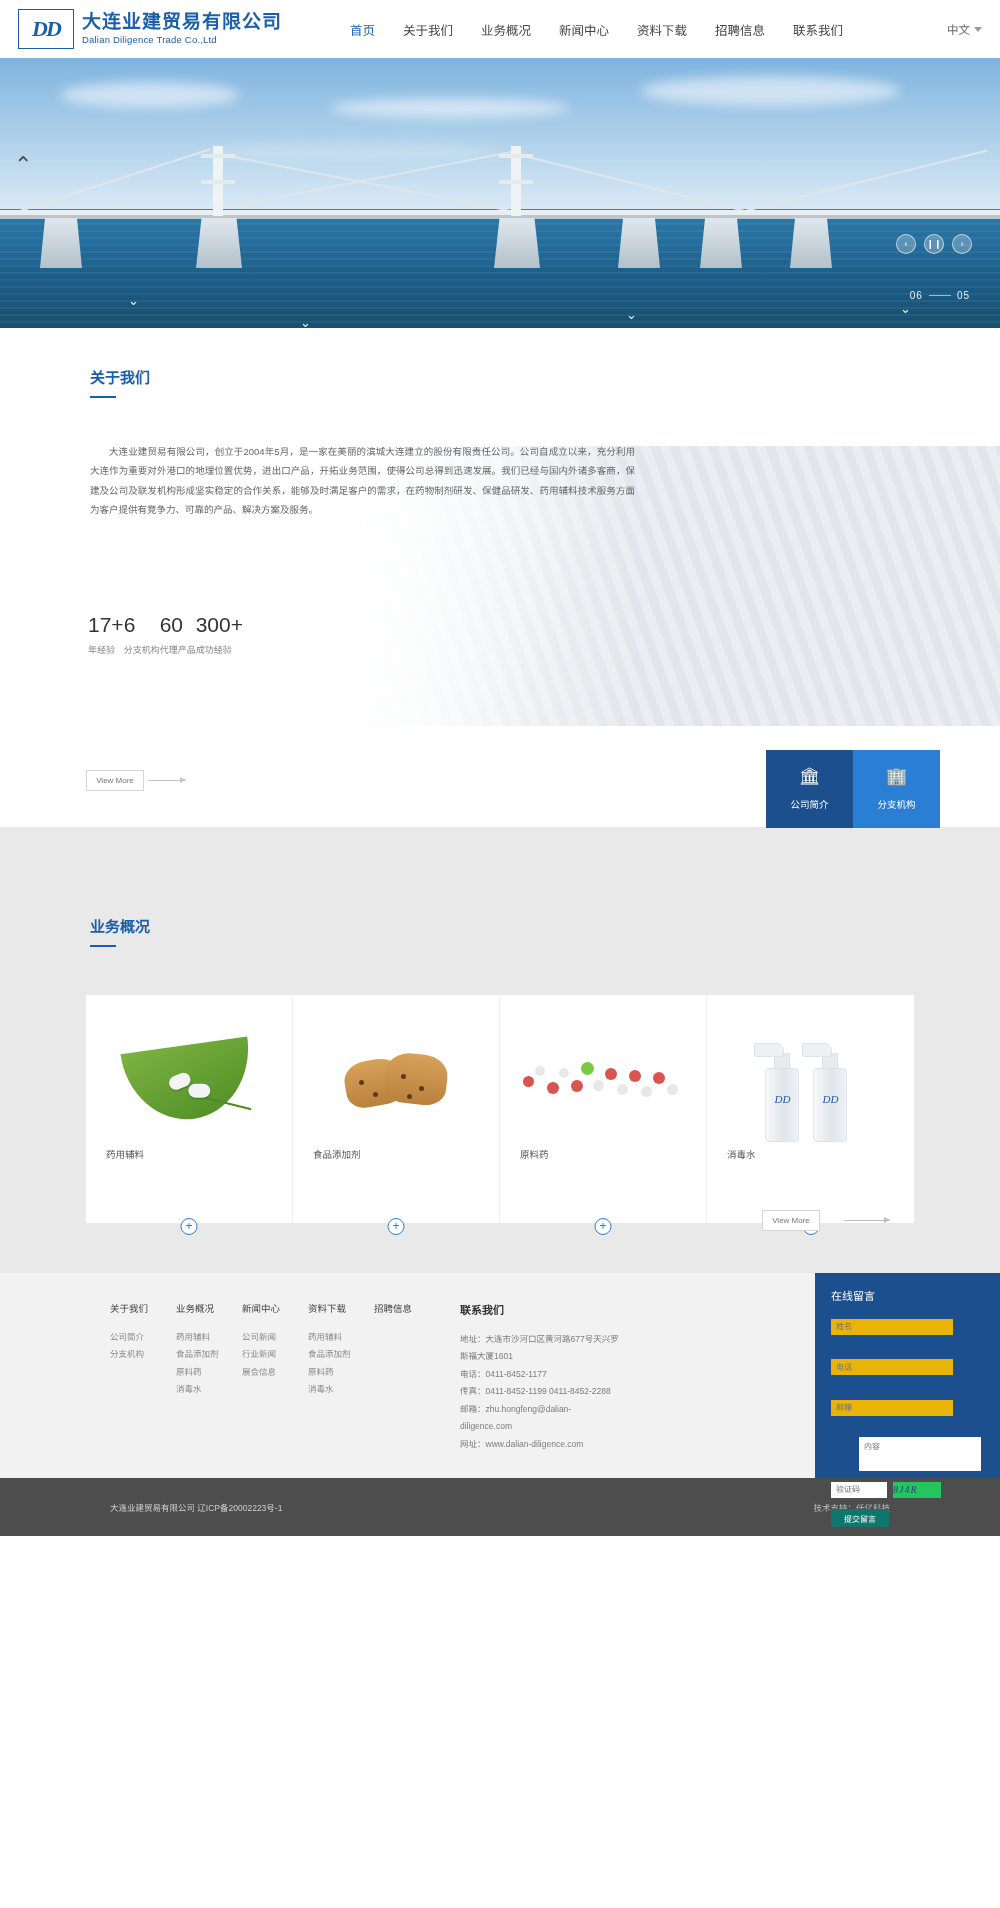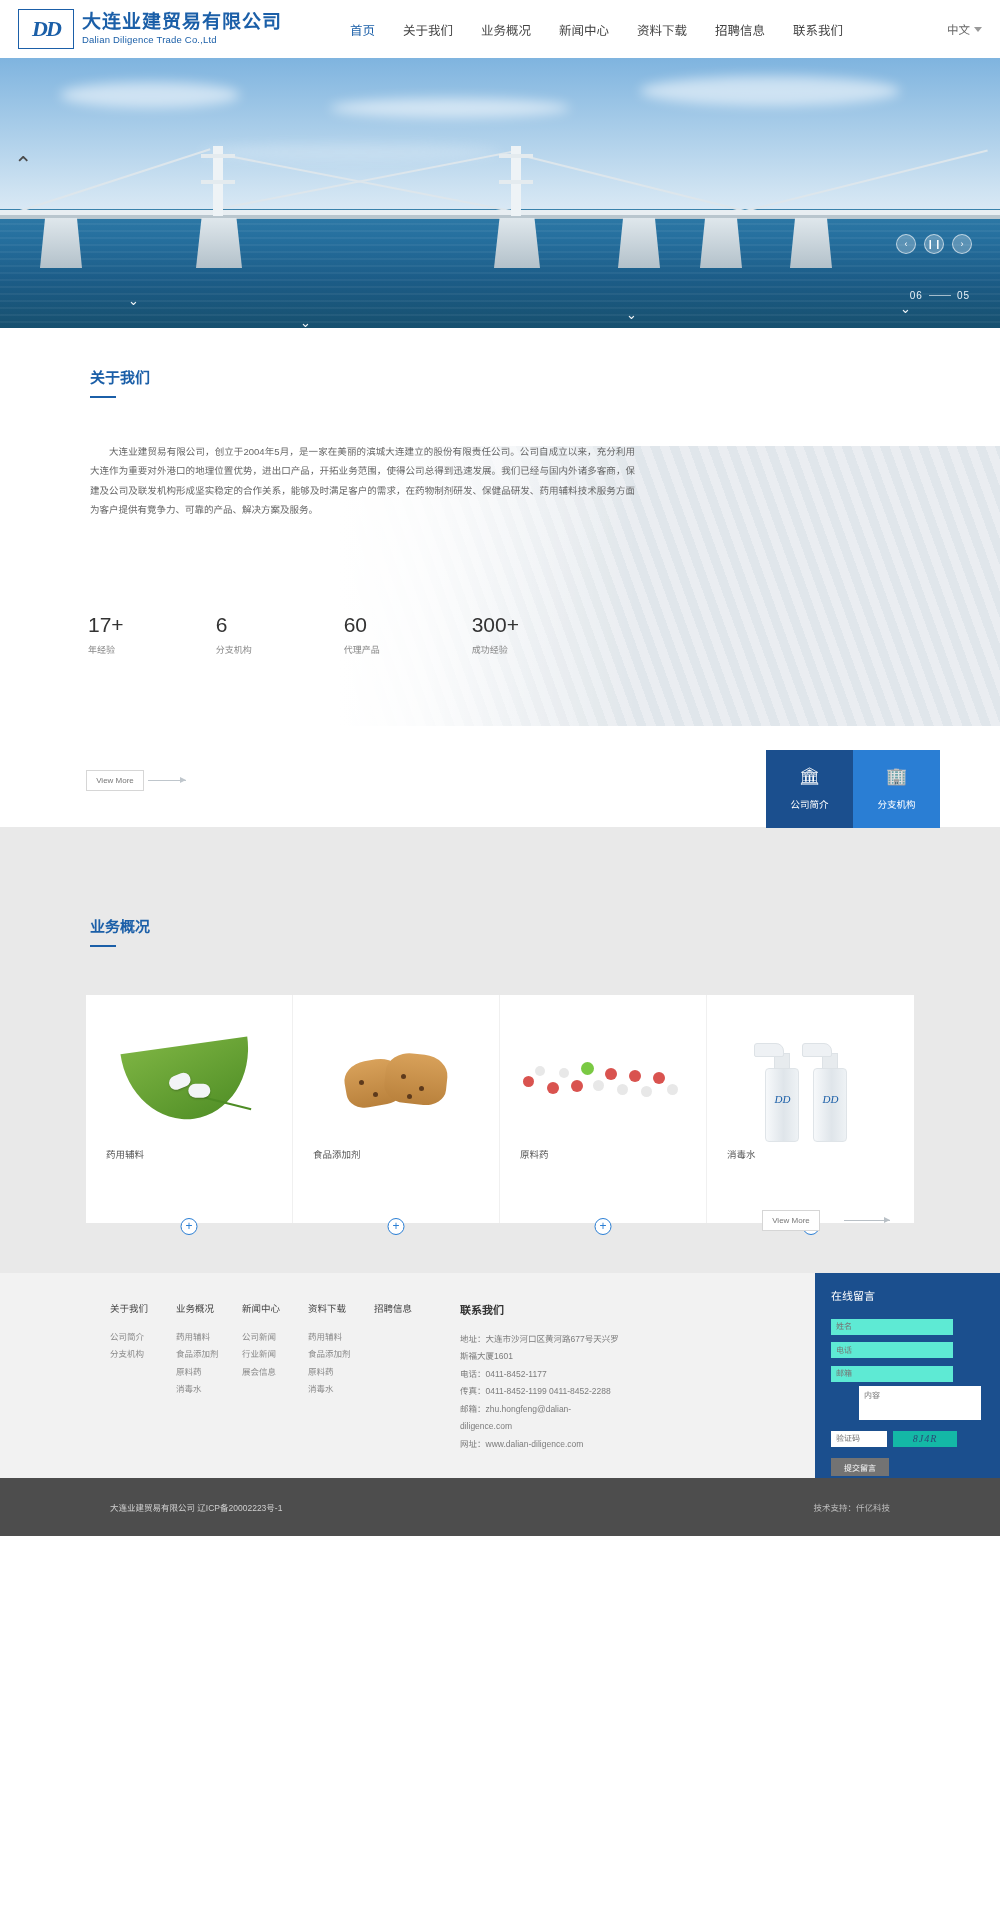--- a/index.html
+++ b/index.html
@@ -177,21 +177,21 @@
     background:linear-gradient(90deg, #fff 0%, rgba(255,255,255,.85) 12%, rgba(255,255,255,0) 45%);
   }
   .about-text {
     position:absolute; left:90px; top:44px; width:545px;
     font-size:9.5px; line-height:2.05; color:#666; text-align:justify;
     z-index:3;
   }
   .about-text p { text-indent:2em; margin-bottom:2px; }
   .stats {
     position:absolute; left:88px; top:215px;
-    display:flex; gap:92px; z-index:3;
+    display:flex; z-index:3;
   }
   .stat-num { font-size:21px; color:#333; font-weight:normal; }
   .stat-lbl { font-size:9px; color:#888; margin-top:6px; }
   .viewmore {
     position:absolute; left:86px; top:372px;
     width:58px; height:21px; border:1px solid #d6d6d6;
     background:#fff; font-size:8px; color:#777;
     display:flex; align-items:center; justify-content:center;
     cursor:pointer; z-index:4;
   }
@@ -331,43 +331,43 @@
   .foot-h { font-size:9.5px; color:#444; margin-bottom:14px; }
   .foot-l { font-size:8.5px; color:#8a8a8a; line-height:2.05; cursor:pointer; }
   .contact-h { font-size:11px; color:#333; font-weight:bold; margin-bottom:14px; }
   .contact-l { font-size:8.5px; color:#7c7c7c; line-height:2.05; }
   .msgbox {
     position:absolute; right:0; top:0; width:185px; height:205px;
     background:#1b4f8e; padding:14px 16px;
   }
   .msg-h { color:#fff; font-size:11px; margin-bottom:12px; }
   .msg-field {
-    width:122px; height:16px; background:#5eead4; border:none;
-    margin-bottom:4px; font-size:8px; color:#555; padding:0 5px;
+    width:122px; height:16px; background:#eab308; border:none;
+    margin-bottom:21px; font-size:8px; color:#555; padding:0 5px;
     font-family:"Liberation Sans",sans-serif;
   }
   .msg-area {
     width:122px; height:34px; background:#fff; border:none;
     margin-bottom:7px; font-size:8px; color:#555; padding:3px 5px; resize:none;
     font-family:"Liberation Sans",sans-serif;
     margin-left:28px;
   }
   .cap-row { display:flex; gap:6px; align-items:center; margin-bottom:10px; }
   .cap-input {
     width:56px; height:16px; background:#fff; border:none; font-size:8px; padding:0 5px;
     font-family:"Liberation Sans",sans-serif; color:#555;
   }
   .cap-img {
-    width:64px; height:16px; background:#14b8a6;
+    width:48px; height:16px; background:#22c55e;
     font-family:"Liberation Serif",serif; font-style:italic;
-    font-size:10px; color:#2b4a77; text-align:center; line-height:16px;
+    font-size:10px; color:#2b4a77; line-height:16px;
     letter-spacing:1px; cursor:pointer;
   }
   .submit-btn {
-    width:58px; height:18px; background:#737373; color:#fff;
+    width:58px; height:18px; background:#0f766e; color:#fff;
     border:none; font-size:8px; cursor:pointer;
     font-family:"Liberation Sans",sans-serif;
   }
   .copybar {
     background:#4d4d4d; height:58px;
     display:flex; align-items:center;
     color:#cfcfcf; font-size:8.5px;
     padding:0 110px;
   }
   .copybar .right { margin-left:auto; color:#bdbdbd; }

